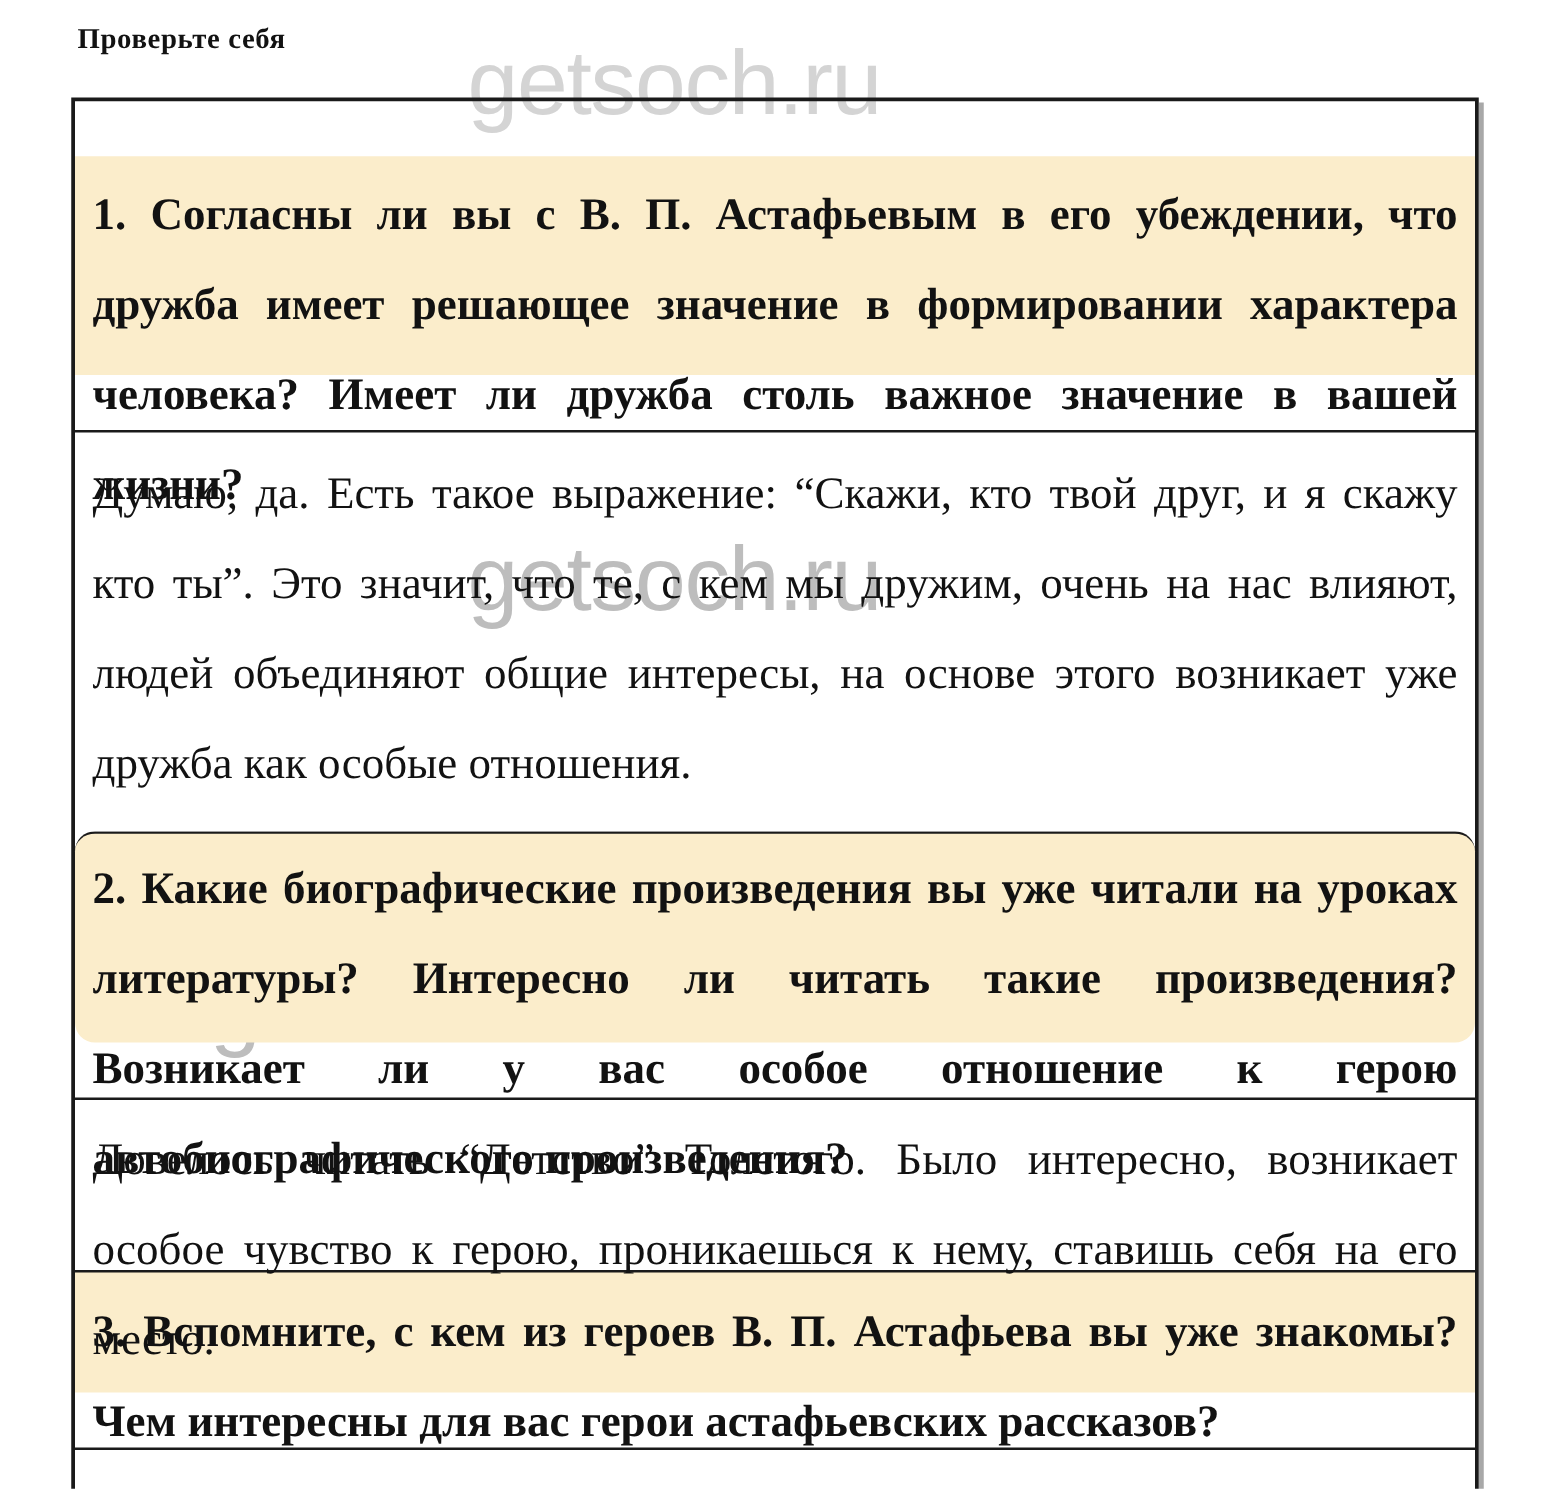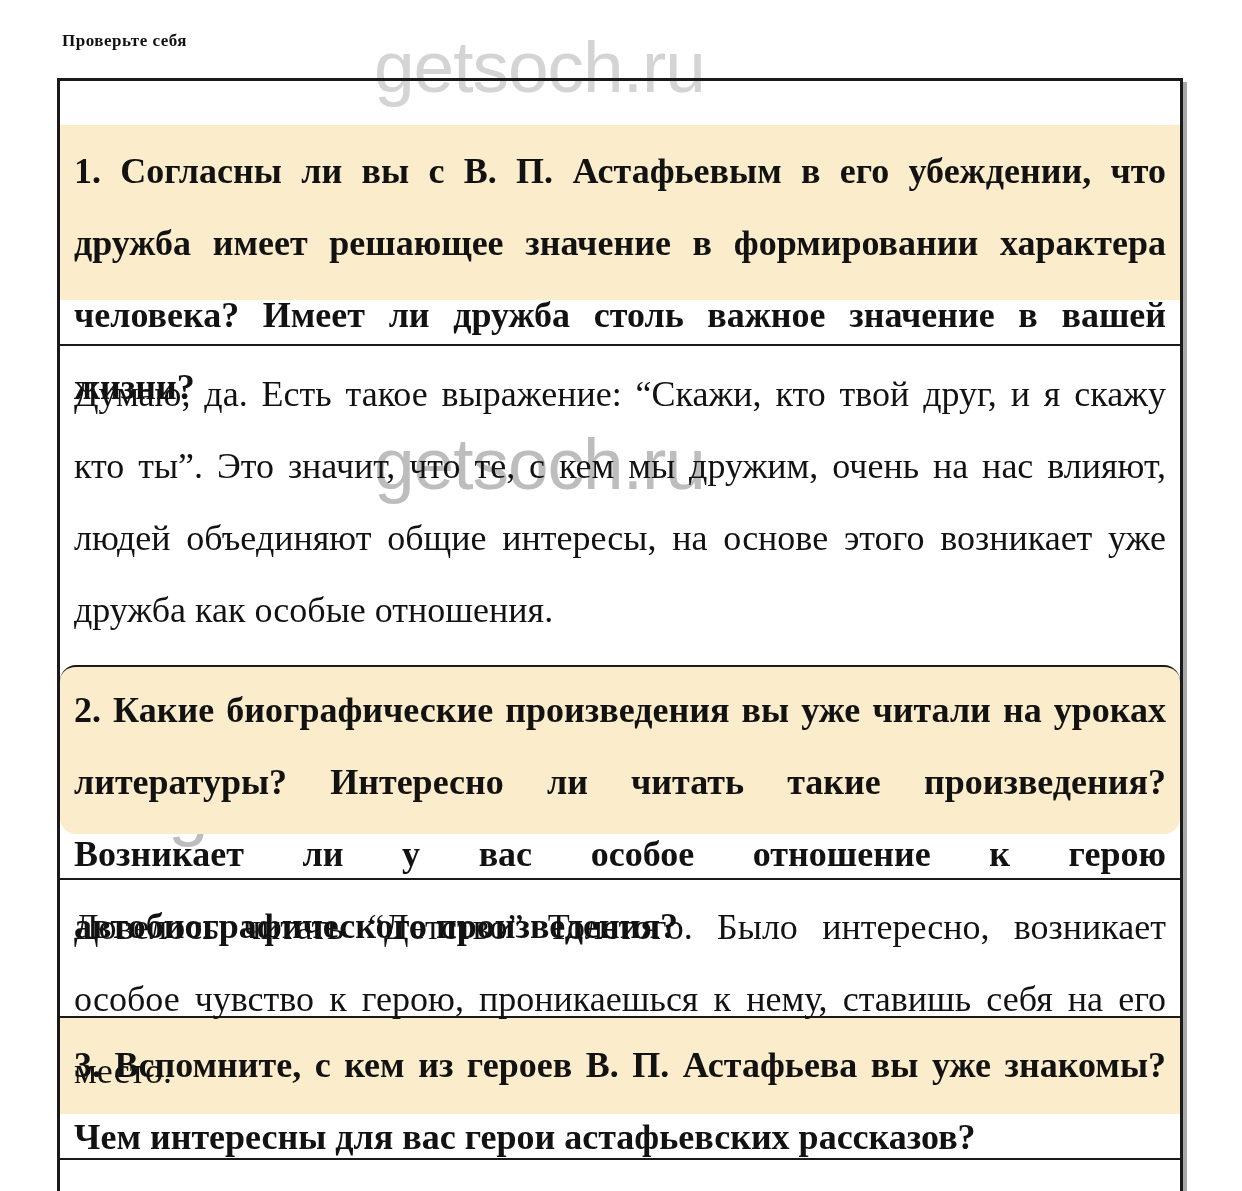--- a/index.html
+++ b/index.html
@@ -8,22 +8,22 @@
     height: 1191px;
     background: #ffffff;
     overflow: hidden;
     position: relative;
     font-family: "Liberation Serif", serif;
     color: #121212;
   }
   .heading {
     position: absolute;
     left: 62px;
-    top: 31px;
-    font-size: 17px;
+    top: 18px;
+    font-size: 23px;
     font-weight: bold;
     letter-spacing: 0.5px;
     z-index: 2;
     white-space: nowrap;
   }
   .wm {
     position: absolute;
     font-family: "Liberation Sans", sans-serif;
     font-size: 73px;
     letter-spacing: -1px;

